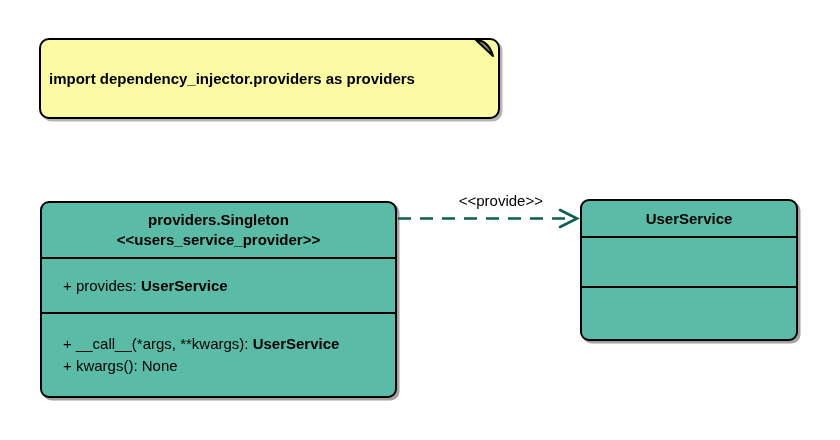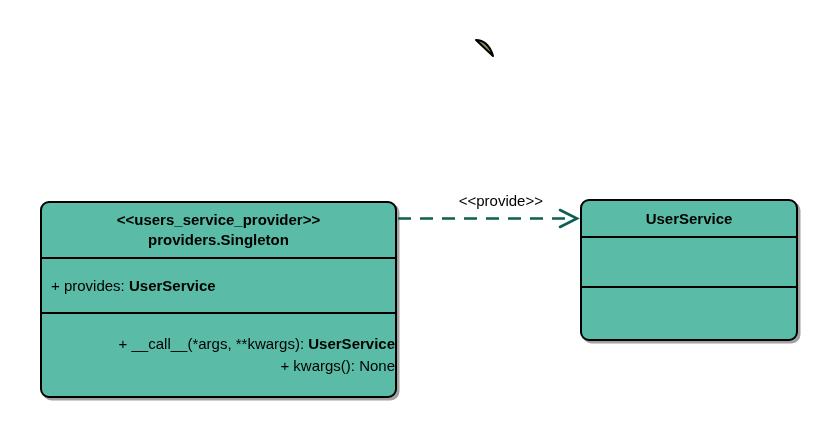--- a/index.html
+++ b/index.html
@@ -61,25 +61,25 @@
   }
   .provider-class .class-header { height: 54px; }
   .service-class  .class-header { height: 35px; }
 
   .class-section {
     border-top: 2px solid #000;
     box-sizing: border-box;
     display: flex;
     flex-direction: column;
     justify-content: center;
-    padding-left: 9px;
+    padding-left: 21px;
     line-height: 22px;
   }
   .provider-class .attr-section    { height: 55px; }
-  .provider-class .method-section  { flex: 1; align-items: flex-end; }
+  .provider-class .method-section  { flex: 1; }
   .service-class  .attr-section    { height: 50px; }
   .service-class  .method-section  { flex: 1; }
 
   .type-bold { font-weight: bold; }
   .text-line { white-space: nowrap; }
 
   
   .edge-svg { position: absolute; left: 395px; top: 203px; width: 192px; height: 32px; }
   .edge-label {
     position: absolute;
@@ -87,28 +87,31 @@
     width: 110px;
     text-align: right;
     font-size: 15px;
   }
 </style>
 </head>
 <body>
 
 <div class="canvas">
 
+  <div class="note">
+    <span class="text-line">import dependency_injector.providers as providers</span>
+  </div>
   <svg class="note-fold" viewBox="0 0 24 22">
     <path d="M2,1 C9,1 16,6 19,17 L2,1 Z" stroke="#000" stroke-width="2" stroke-linejoin="round" fill="#8F8F53"></path>
   </svg>
 
   <div class="uml-class provider-class">
     <div class="class-header">
+      <span class="text-line">providers.Singleton</span>
       <span class="text-line">&lt;&lt;users_service_provider&gt;&gt;</span>
-      <span class="text-line">providers.Singleton</span>
     </div>
     <div class="class-section attr-section">
       <span class="text-line"><span>+ provides: </span><span class="type-bold">UserService</span></span>
     </div>
     <div class="class-section method-section">
       <span class="text-line"><span>+ __call__(*args, **kwargs): </span><span class="type-bold">UserService</span></span>
       <span class="text-line"><span>+ kwargs(): None</span><span class="type-bold"></span></span>
     </div>
   </div>
 

